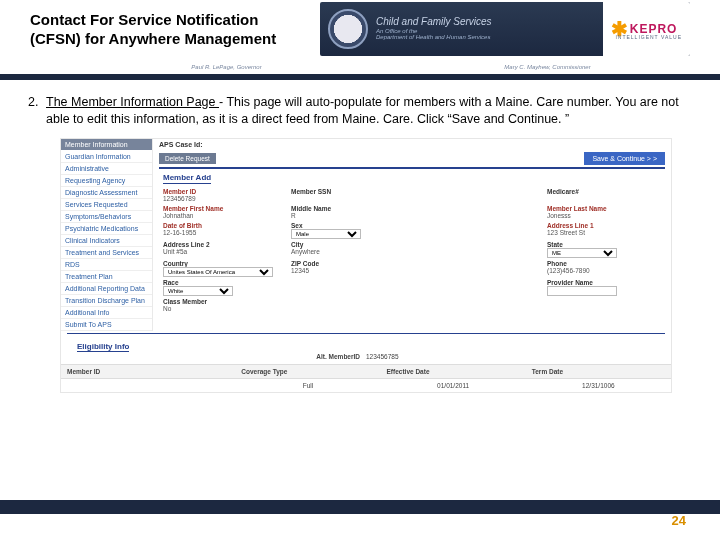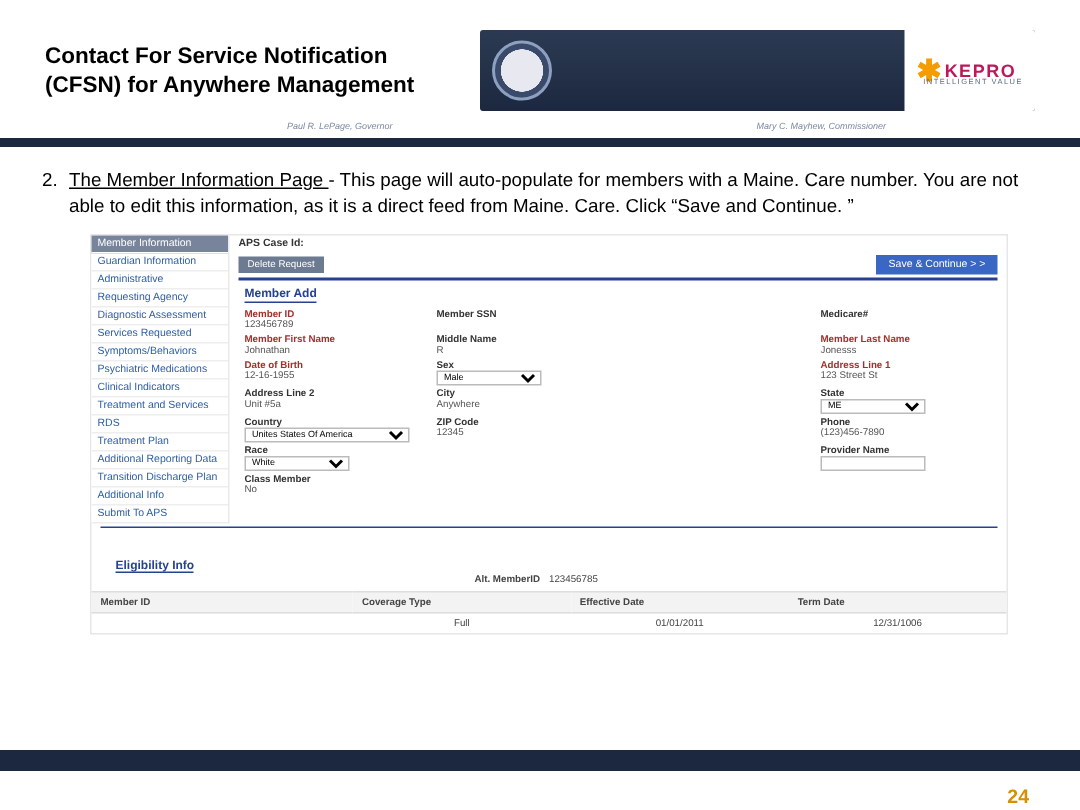--- a/index.html
+++ b/index.html
@@ -1,17 +1,17 @@
 <!DOCTYPE html>
 <html><head>
 <meta charset="utf-8">
 <style>
   *{box-sizing:border-box;margin:0;padding:0;font-family:Arial,Helvetica,sans-serif}
   body{width:720px;height:540px;background:#fff;position:relative;overflow:hidden}
-  .header{display:flex;align-items:center;padding:20px 30px 8px}
+  .header{display:flex;align-items:center;padding:2px 30px 8px}
   .title-block{flex:0 0 290px}
   .title-block h2{font-size:15px;font-weight:bold;line-height:1.3}
   .logo-strip{flex:1;height:54px;background:linear-gradient(#2b3a52,#1c2840);border-radius:2px;position:relative;display:flex;align-items:center;overflow:hidden}
   .seal{width:40px;height:40px;border-radius:50%;background:radial-gradient(circle,#e8e8f0 0 55%,#3a4a6a 56% 100%);margin:0 8px;border:2px solid #8ea0c0}
   .cfs-text{color:#c6d2e6;font-family:Georgia,serif;font-style:italic;font-size:10px;line-height:1.05}
   .cfs-text small{display:block;font-size:6px;color:#9db0cc}
   .kepro{background:#fff;height:100%;padding:4px 8px;display:flex;align-items:center;margin-left:auto}
   .kepro-mark{font-family:Georgia,serif;font-size:20px;color:#f59c00;font-weight:bold;margin-right:2px}
   .kepro-name{font-size:12px;font-weight:bold;color:#be185d;letter-spacing:1px}
   .kepro-tag{font-size:5px;color:#5a6a84;letter-spacing:1px;margin-left:-62px;margin-top:16px}
@@ -32,40 +32,45 @@
   .ss-label{font-weight:bold;color:#333}
   .ss-btn-del{background:#6c7a92;color:#fff;font-size:6.5px;padding:2px 6px;border:none}
   .ss-btn-save{background:#3a66c4;color:#fff;font-size:7px;padding:3px 8px;border:none;margin-left:auto}
   .ss-rule{height:2px;background:#26418f;margin:0 6px}
   .ss-sec-h{color:#26418f;font-weight:bold;font-size:8px;margin:4px 0 2px 10px;border-bottom:1px solid #26418f;display:inline-block;padding-bottom:1px}
   .grid{display:grid;grid-template-columns:repeat(4,1fr);gap:2px 14px;padding:2px 10px 6px}
   .fld .lab{font-weight:bold;font-size:6.5px;color:#333}
   .fld .lab.red{color:#a03028}
   .fld .val{font-size:6.5px;color:#555;min-height:8px}
   .fld select,.fld .inp{font-size:6px;height:10px;border:1px solid #bbb;background:#fff;width:70px}
-  .elig-h{text-align:left;padding:20px 10px 2px;border-top:1px solid #26418f;margin:2px 6px 0}
+  .elig-h{text-align:left;padding:8px 10px 2px;border-top:1px solid #26418f;margin:2px 6px 0}
   .elig-h span{color:#26418f;font-weight:bold;font-size:8px;border-bottom:1px solid #26418f}
   .alt{display:grid;grid-template-columns:1fr 1fr;padding:0 10px 4px;font-size:6.5px}
   .alt .l{font-weight:bold;text-align:right;padding-right:6px}
   .tbl{display:grid;grid-template-columns:1.2fr 1fr 1fr 1fr;font-size:6.5px}
   .tbl .h{background:#f3f3f3;font-weight:bold;padding:3px 6px;border-top:1px solid #ddd;border-bottom:1px solid #ddd}
   .tbl .c{padding:3px 6px;text-align:center}
   .footer-band{position:absolute;left:0;right:0;bottom:26px;height:14px;background:#1c2840}
-  .page-num{position:absolute;right:34px;bottom:2px;color:#d98f00;font-weight:bold;font-size:13px}
+  .page-num{position:absolute;right:34px;bottom:12px;color:#d98f00;font-weight:bold;font-size:13px}
 </style>
 </head>
 <body>
 
 <div class="header">
   <div class="title-block">
     <h2>Contact For Service Notification</h2>
     <h2>(CFSN) for Anywhere Management</h2>
   </div>
   <div class="logo-strip">
     <div class="seal"></div>
+    <div class="cfs-text">
+      <span>Child and Family Services</span>
+      <small>An Office of the</small>
+      <small>Department of Health and Human Services</small>
+    </div>
     <div class="kepro">
       <span class="kepro-mark">✱</span>
       <span class="kepro-name">KEPRO</span>
       <span class="kepro-tag">INTELLIGENT VALUE</span>
     </div>
   </div>
 </div>
 <div class="sub-names">
   <span>Paul R. LePage, Governor</span>
   <span>Mary C. Mayhew, Commissioner</span>

